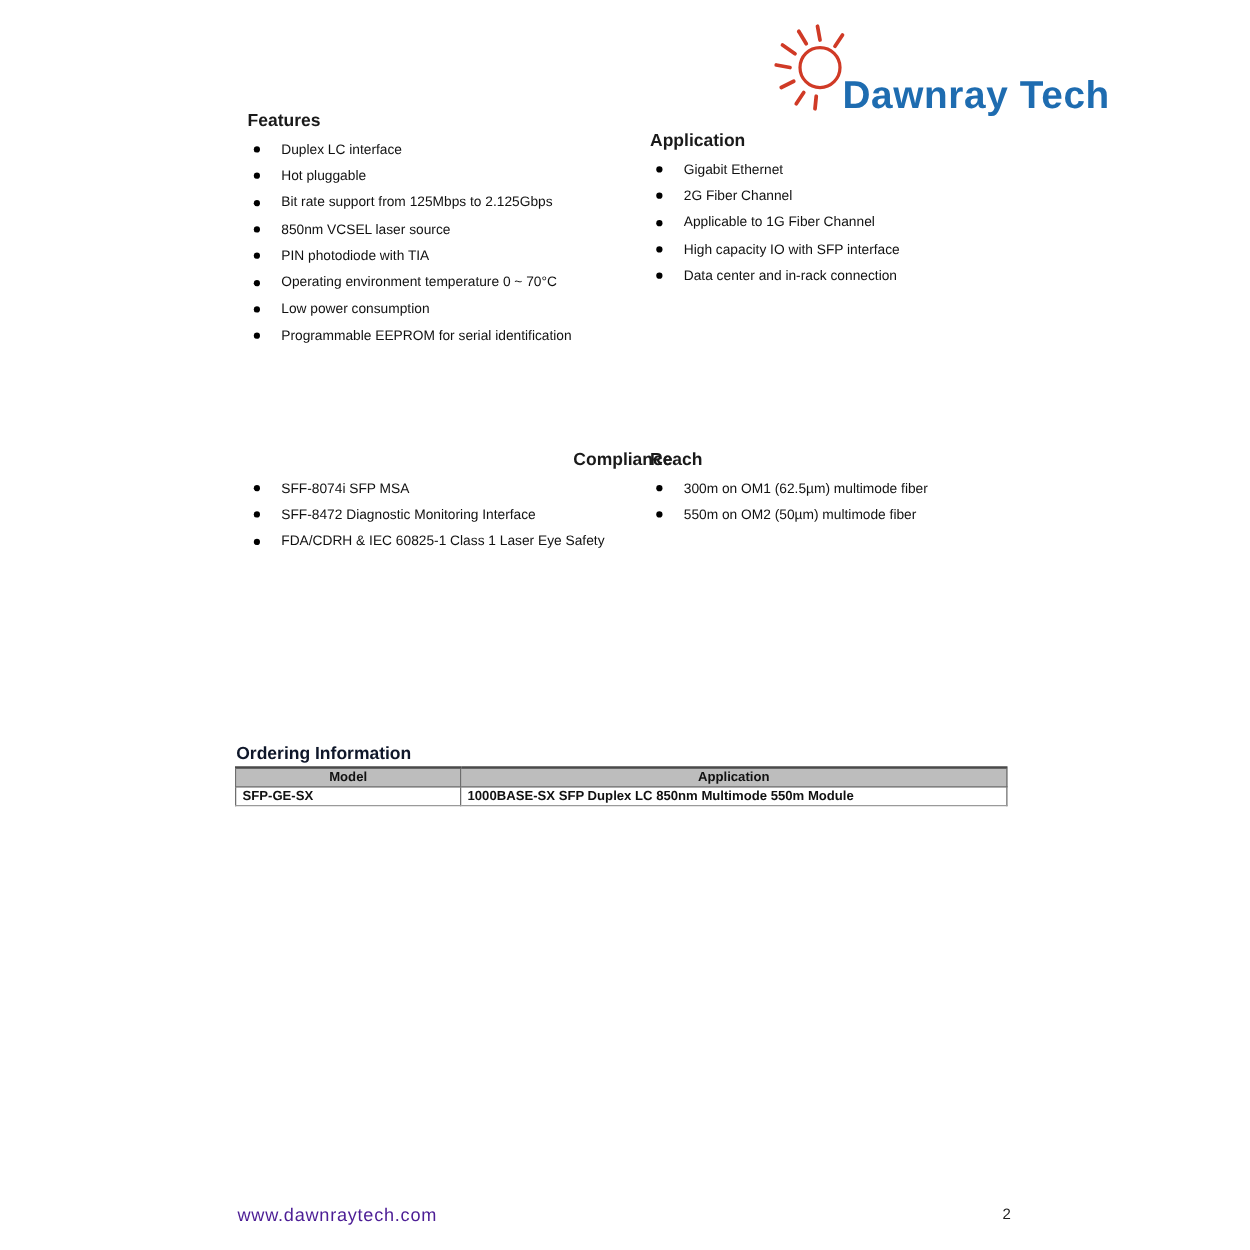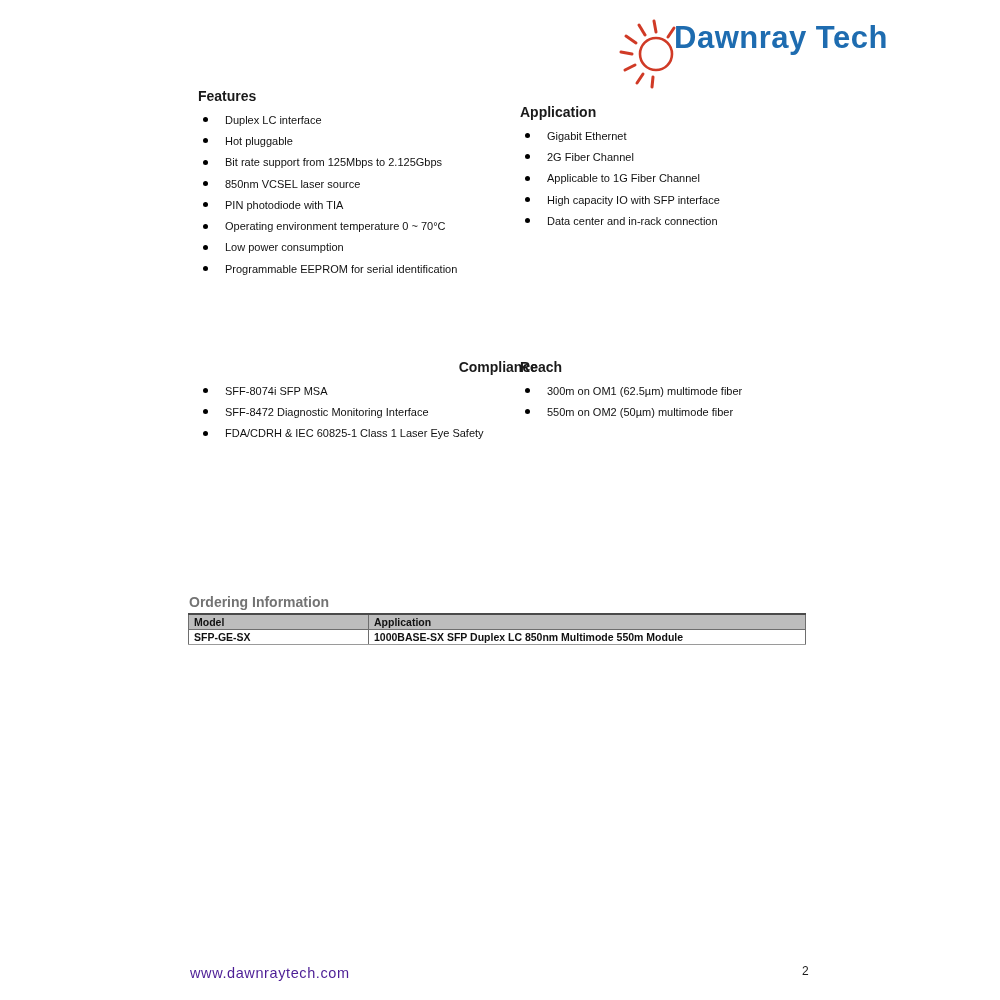--- a/index.html
+++ b/index.html
@@ -9,21 +9,21 @@
     width:1000px; height:1000px;
     background:#ffffff;
     font-family:"Liberation Sans", sans-serif;
     color:#111;
     overflow:hidden;
   }
 
   
   .logo {
     position:absolute; left:616px; top:14px;
-    display:flex; align-items:flex-start;
+    display:flex; align-items:flex-end;
   }
   .logo svg { display:block; }
   .logo-text {
     font-size:31px;
     font-weight:bold;
     color:#1e6cb0;
     letter-spacing:0.5px;
     margin-left:-16px;
     margin-top:6px;
   }
@@ -58,36 +58,36 @@
   }
 
   #sec-features   { left:198px; top:88px; width:330px; }
   #sec-application{ left:520px; top:104px; width:330px; }
   #sec-compliance { left:198px; top:359px; width:340px;text-align:right; }
   #sec-reach      { left:520px; top:359px; width:340px; }
 
   
   .ordering-title {
     position:absolute; left:189px; top:594px;
-    font-size:14px; font-weight:bold; color:#737373;
+    font-size:14px; font-weight:bold; color:#0f172a;
   }
   table.ordering {
     position:absolute; left:188px; top:613px;
     width:618px;
     border-collapse:collapse;
     font-size:10.5px;
   }
   table.ordering th, table.ordering td {
     font-weight:bold;
     text-align:left;
     padding:1px 5px;
     height:15px;
     border:1px solid #6e6e6e;
   }
-  table.ordering th { background:#bdbdbd; border-top:2px solid #4a4a4a; }
+  table.ordering th { background:#bdbdbd; border-top:2px solid #4a4a4a;text-align:center; }
   table.ordering td { background:#ffffff; border-bottom:1px solid #9a9a9a;margin-left:47px; }
   .col-model { width:180px; }
 
   
   .footer-site {
     position:absolute; left:190px; top:965px;
     font-size:14.5px; color:#4c1d95; letter-spacing:0.6px;
   }
   .footer-page {
     position:absolute; left:802px; top:964px;

